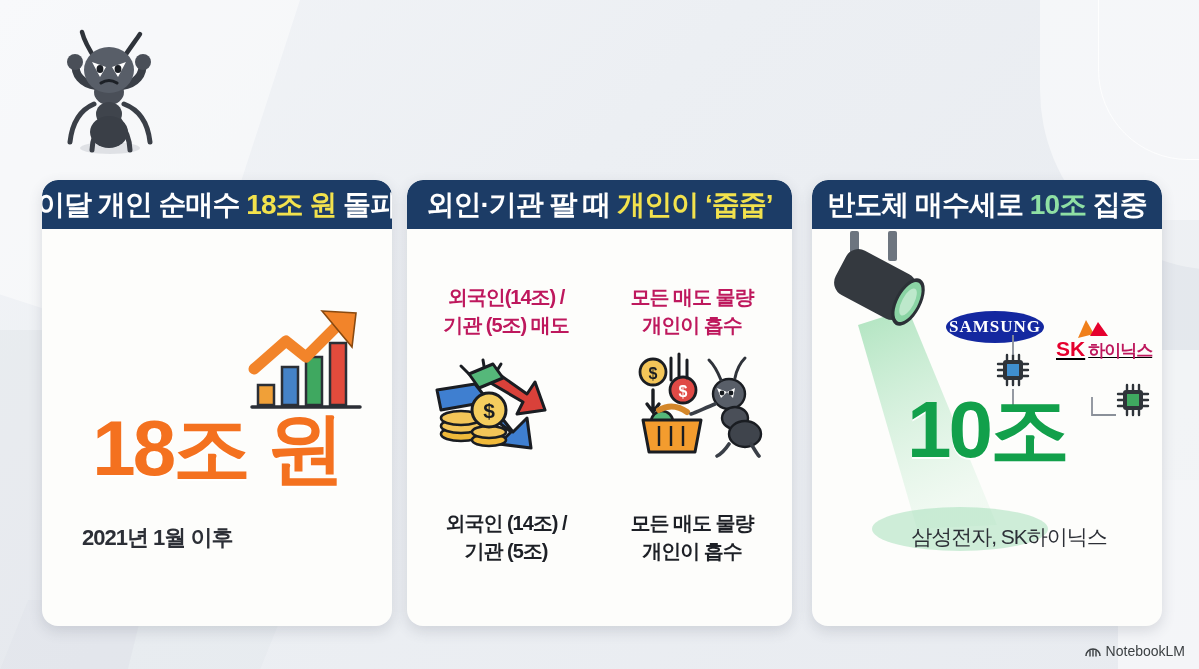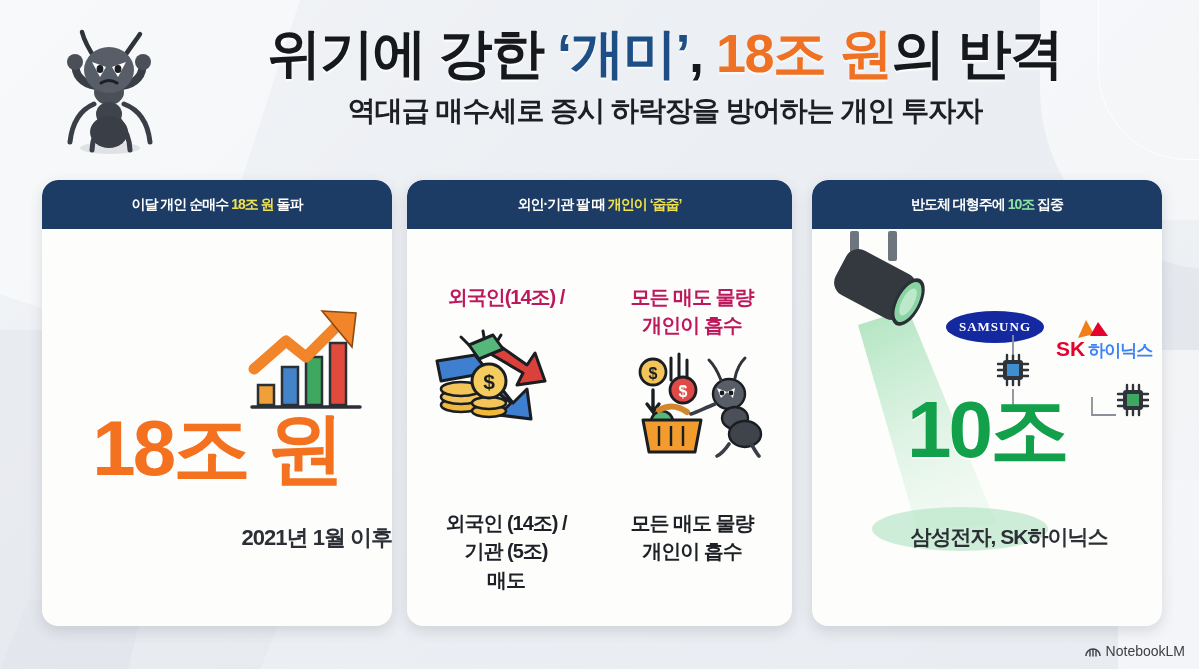--- a/index.html
+++ b/index.html
@@ -49,39 +49,40 @@
   #card-1 { left: 42px; }
   #card-2 { left: 407px; width: 385px; }
   #card-3 { left: 812px; width: 350px; }
 
   .card-header {
     height: 49px; background: #1c3c66;
     display: flex; align-items: center; justify-content: center;
     border-radius: 16px 16px 0 0;
   }
   .card-header-text {
-    font-size: 14px; font-weight: 800; color: #ffffff;
+    font-size: 28px; font-weight: 800; color: #ffffff;
     letter-spacing: -1px; white-space: nowrap;
   }
   .hl-yellow { color: #f2e24d; }
   .hl-green  { color: #8fe0a4; }
 
   .card-body { position: relative; height: 397px; }
 
   
   .c1-chart { position: absolute; right: 22px; top: 78px; width: 126px; height: 108px; }
   .c1-big {
     position: absolute; left: 0; right: 0; top: 168px; text-align: center;
     font-size: 78px; font-weight: 900; color: #f4711f; letter-spacing: -3px;
     text-shadow: 0 2px 0 rgba(255,255,255,.9);
   }
   .c1-caption {
-    position: absolute; left: 0; right: 0; top: 292px; text-align: right;
+    position: absolute; left: 0; right: 0; top: 292px; text-align: left;
     font-size: 22px; font-weight: 700; color: #2c2f36; line-height: 1.5;
     letter-spacing: -1px;
+    padding-left: 40px;
   }
 
   
   .c2-col { position: absolute; top: 54px; width: 186px; text-align: center; }
   #c2-col-left  { left: 6px; }
   #c2-col-right { left: 192px; }
   .c2-head {
     font-size: 20px; font-weight: 800; color: #be185d;
     line-height: 1.42; letter-spacing: -1px;
   }
@@ -96,37 +97,37 @@
 
   
   .c3-stage { position: absolute; inset: 0; overflow: hidden; }
   .c3-logos { position: absolute; left: 128px; top: 82px; width: 215px; height: 110px; }
   .samsung-logo {
     position: absolute; left: 6px; top: 0; width: 98px; height: 32px;
     background: #1428a0; border-radius: 50%;
     display: flex; align-items: center; justify-content: center;
   }
   .samsung-logo span {
-    color: #fff; font-size: 13px; font-weight: 700; letter-spacing: 1px;
+    color: #fff; font-size: 17px; font-weight: 700; letter-spacing: 1px;
     font-family: "Liberation Serif", serif;
   }
   .sk-logo {
     position: absolute; left: 116px; top: 26px; display: flex;
-    align-items: baseline; gap: 3px;
+    align-items: baseline; gap: 3px; text-decoration: underline;
   }
   .sk-logo .sk { color: #e5002d; font-size: 21px; font-weight: 900; }
-  .sk-logo .hynix { color: #3b82f6; font-size: 17px; font-weight: 800; letter-spacing: -1px; }
+  .sk-logo .hynix { color: #be185d; font-size: 17px; font-weight: 800; letter-spacing: -1px; }
   .c3-big {
     position: absolute; left: 0; right: 0; top: 148px; text-align: center;
     font-size: 80px; font-weight: 900; color: #12a04b; letter-spacing: -3px;
     text-shadow: 0 2px 0 rgba(255,255,255,.95);
   }
   .c3-caption {
     position: absolute; left: 0; right: 0; top: 292px; text-align: center;
-    font-size: 21px; font-weight: 700; color: #2c2f36; line-height: 1.5;
+    font-size: 21px; font-weight: 400; color: #2c2f36; line-height: 1.5;
     letter-spacing: -1px;
     margin-left: 44px;
   }
 
   
   .watermark {
     position: absolute; right: 14px; bottom: 10px;
     display: flex; align-items: center; gap: 5px;
     color: #3c4043; font-size: 14px; font-weight: 500;
   }
@@ -169,24 +170,20 @@
     <ellipse cx="61" cy="52" rx="25" ry="23" fill="#585e68"></ellipse>
 
     <path d="M44 44 L58 49 L52 59 Z" fill="#ffffff"></path>
     <path d="M78 44 L64 49 L70 59 Z" fill="#ffffff"></path>
     <ellipse cx="52" cy="51" rx="3.4" ry="4" fill="#1c2026"></ellipse>
     <ellipse cx="70" cy="51" rx="3.4" ry="4" fill="#1c2026"></ellipse>
 
     <path d="M53 65 Q61 60 69 65" stroke="#1c2026" stroke-width="3.2" fill="none" stroke-linecap="round"></path>
   </svg>
 
-  <div class="title-block">
-    <div class="main-title"><span>위기에 강한 </span><span class="t-blue">‘개미’</span><span>, </span><span class="t-orange">18조 원</span><span>의 반격</span></div>
-    <div class="subtitle">역대급 매수세로 증시 하락장을 방어하는 개인 투자자</div>
-  </div>
 </div>
 
 <div class="cards">
 
   <div class="card" id="card-1">
     <div class="card-header">
       <div class="card-header-text"><span>이달 개인 순매수 </span><span class="hl-yellow">18조 원</span><span> 돌파</span></div>
     </div>
     <div class="card-body">
 
@@ -210,20 +207,21 @@
 
   <div class="card" id="card-2">
     <div class="card-header">
       <div class="card-header-text"><span>외인·기관 팔 때 </span><span class="hl-yellow">개인이 ‘줍줍’</span></div>
     </div>
     <div class="card-body">
 
       <div class="c2-col" id="c2-col-left">
         <div class="c2-head">
           <div>외국인(14조) /</div>
+          <div>기관 (5조) 매도</div>
         </div>
         <svg class="c2-art" viewBox="0 0 150 110">
           <path d="M6 42 L44 36 L82 84 L96 70 L100 100 L68 96 L80 84 L44 56 L10 62 Z" fill="#3f7fd0" stroke="#1a1d22" stroke-width="3" stroke-linejoin="round"></path>
           <path d="M62 22 L96 46 L104 34 L114 62 L86 66 L92 54 L58 34 Z" fill="#d9413a" stroke="#1a1d22" stroke-width="3" stroke-linejoin="round"></path>
           <path d="M30 18 L38 26 M52 12 L54 24 M70 16 L64 26" stroke="#1a1d22" stroke-width="3" stroke-linecap="round"></path>
           <path d="M38 26 L62 16 L72 30 L48 40 Z" fill="#55b87a" stroke="#1a1d22" stroke-width="3" stroke-linejoin="round"></path>
           <ellipse cx="30" cy="86" rx="20" ry="7" fill="#f0b93a" stroke="#1a1d22" stroke-width="2.6"></ellipse>
           <ellipse cx="30" cy="78" rx="20" ry="7" fill="#f3c558" stroke="#1a1d22" stroke-width="2.6"></ellipse>
           <ellipse cx="30" cy="70" rx="20" ry="7" fill="#f3c558" stroke="#1a1d22" stroke-width="2.6"></ellipse>
           <ellipse cx="58" cy="92" rx="17" ry="6" fill="#f0b93a" stroke="#1a1d22" stroke-width="2.6"></ellipse>
@@ -260,32 +258,31 @@
           <path d="M100 40 L110 44 L104 50 Z" fill="#ffffff"></path>
           <circle cx="105" cy="45" r="2.4" fill="#14181d"></circle>
           <path d="M118 40 L110 44 L116 50 Z" fill="#ffffff"></path>
           <circle cx="114" cy="45" r="2.4" fill="#14181d"></circle>
         </svg>
       </div>
 
       <div class="c2-foot" id="c2-foot-left">
         <div>외국인 (14조) /</div>
         <div>기관 (5조)</div>
-        <div>매도</div>
       </div>
       <div class="c2-foot" id="c2-foot-right">
         <div>모든 매도 물량</div>
         <div>개인이 흡수</div>
       </div>
     </div>
   </div>
 
   <div class="card" id="card-3">
     <div class="card-header">
-      <div class="card-header-text"><span>반도체 대형주에 </span><span class="hl-green">10조</span><span> 집중</span></div>
+      <div class="card-header-text"><span>반도체 매수세로 </span><span class="hl-green">10조</span><span> 집중</span></div>
     </div>
     <div class="card-body">
 
       <div class="c3-stage">
         <svg width="350" height="397" viewBox="0 0 350 397">
           <defs>
             <linearGradient id="beam" x1="0" y1="0" x2="0.3" y2="1">
               <stop offset="0%" stop-color="#7fd49a" stop-opacity=".62"></stop>
               <stop offset="100%" stop-color="#b9e8c8" stop-opacity=".18"></stop>
             </linearGradient>

